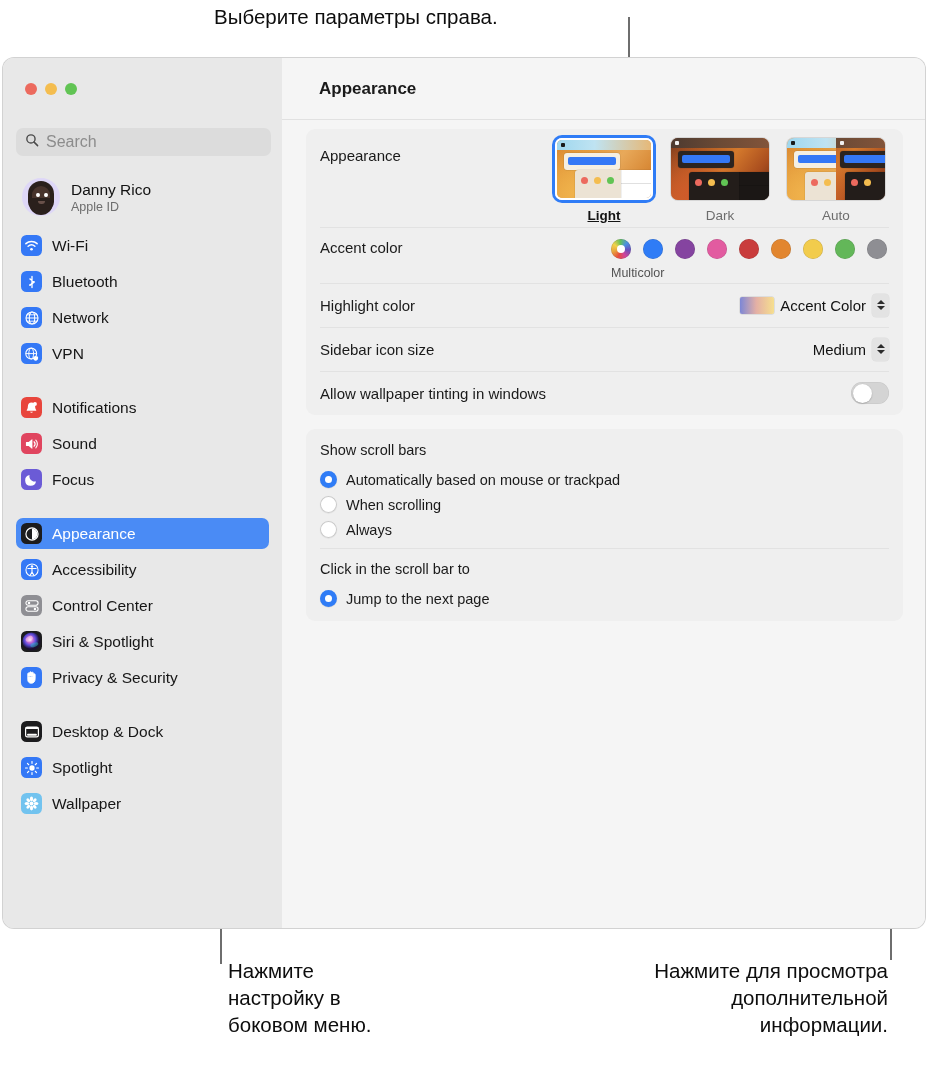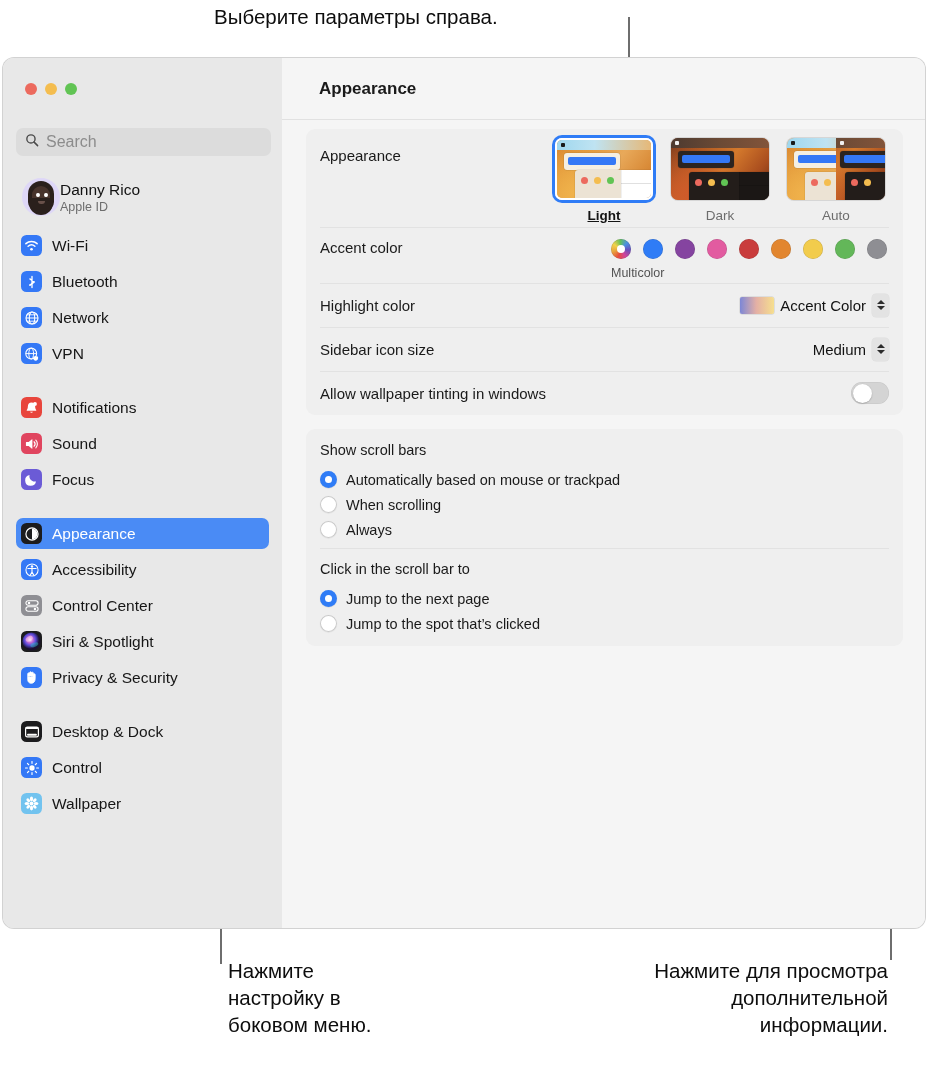--- a/index.html
+++ b/index.html
@@ -66,21 +66,21 @@
     position: absolute; left: 13px; top: 70px;
     width: 255px; height: 28px;
     background: #dcdcdc; border-radius: 7px;
     display: flex; align-items: center; padding: 0 9px;
     gap: 7px;
   }
   .search-box .ph { color: #8c8c8c; font-size: 16px; }
 
   .account {
     position: absolute; left: 14px; top: 116px;
-    display: flex; align-items: center; 
+    display: flex; align-items: center; gap: 11px;
     width: 254px; height: 46px; border-radius: 7px;
     padding-left: 5px;
   }
   .avatar {
     width: 38px; height: 38px; border-radius: 50%;
     background: #ded7f7; position: relative; overflow: hidden;
     flex: 0 0 38px;
   }
   .avatar .hair {
     position: absolute; left: 6px; top: 3px; width: 26px; height: 30px;
@@ -499,21 +499,21 @@
                     <line x1="10" y1="15.8" x2="10" y2="18.1"></line>
                     <line x1="1.9" y1="10" x2="4.2" y2="10"></line>
                     <line x1="15.8" y1="10" x2="18.1" y2="10"></line>
                     <line x1="4.3" y1="4.3" x2="5.9" y2="5.9"></line>
                     <line x1="14.1" y1="14.1" x2="15.7" y2="15.7"></line>
                     <line x1="15.7" y1="4.3" x2="14.1" y2="5.9"></line>
                     <line x1="5.9" y1="14.1" x2="4.3" y2="15.7"></line>
                   </g>
                 </svg>
               </span>
-              <span class="nav-label">Control</span>
+              <span class="nav-label">Spotlight</span>
             </div>
             <div class="nav-item">
               <span class="nicon" style="background: rgb(114, 195, 239);">
                 <svg width="17" height="17" viewBox="0 0 20 20">
                   <g fill="#fff">
                     <circle cx="10" cy="10" r="2.3"></circle>
                     <g>
                       <ellipse cx="10" cy="4.6" rx="1.9" ry="2.8"></ellipse>
                       <ellipse cx="10" cy="15.4" rx="1.9" ry="2.8"></ellipse>
                       <ellipse cx="4.6" cy="10" rx="2.8" ry="1.9"></ellipse>
@@ -700,24 +700,20 @@
             </div>
 
           <div class="group-sep"></div>
 
           <div class="group-title">Click in the scroll bar to</div>
           <div id="csb-options">
               <div class="radio-line">
                 <span class="radio on"></span>
                 <span class="radio-label">Jump to the next page</span>
               </div>
-              <div class="radio-line">
-                <span class="radio"></span>
-                <span class="radio-label">Jump to the spot that’s clicked</span>
-              </div>
             </div>
 
         </div>
 
       </div>
 
     </div>
 
   </div>
 </div>

